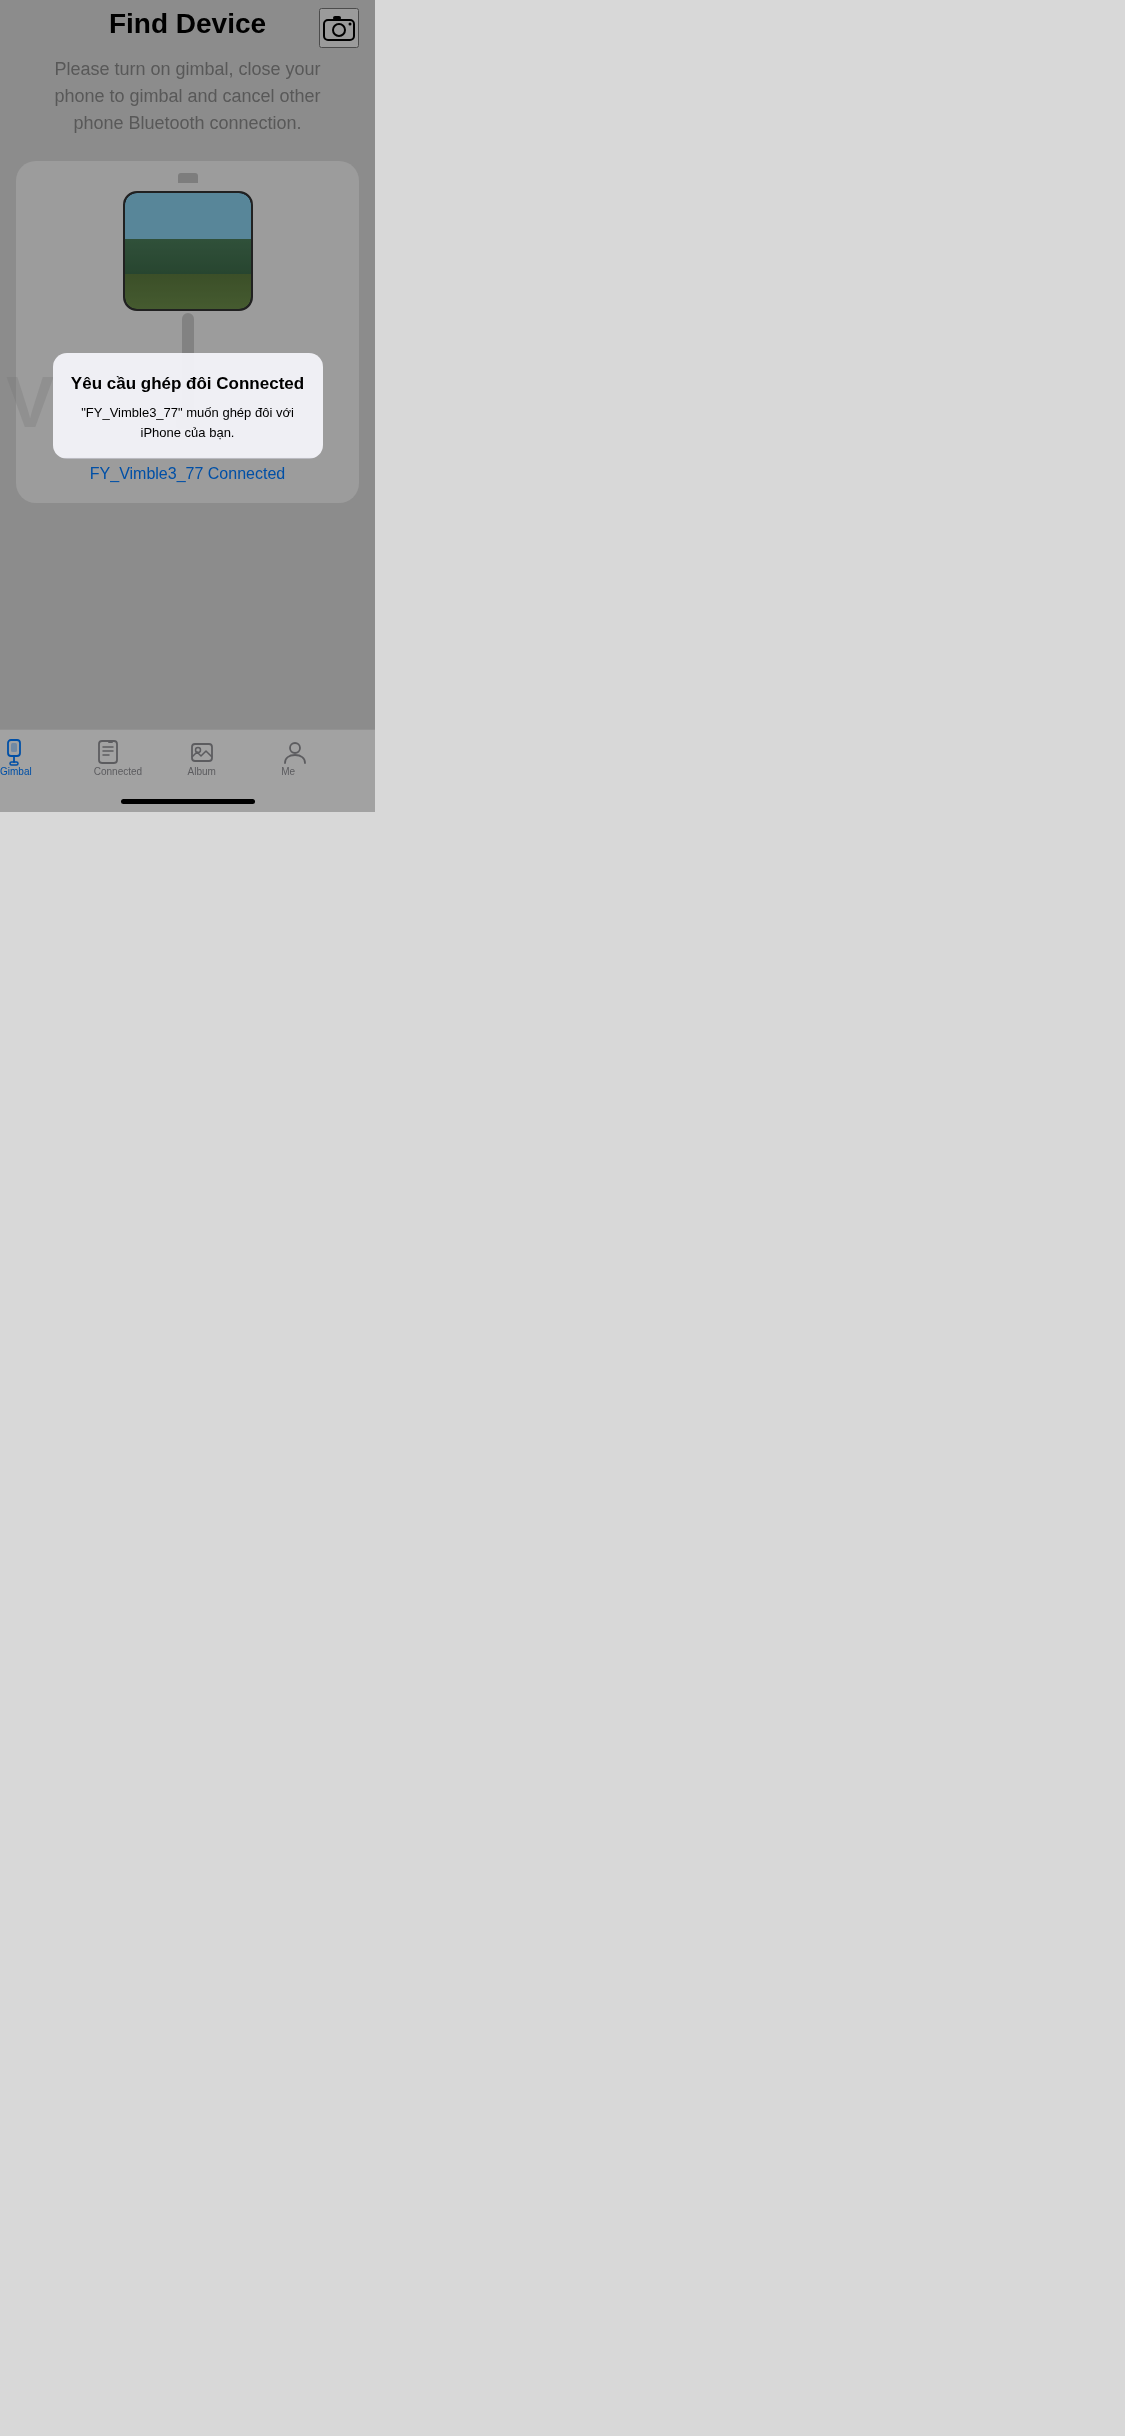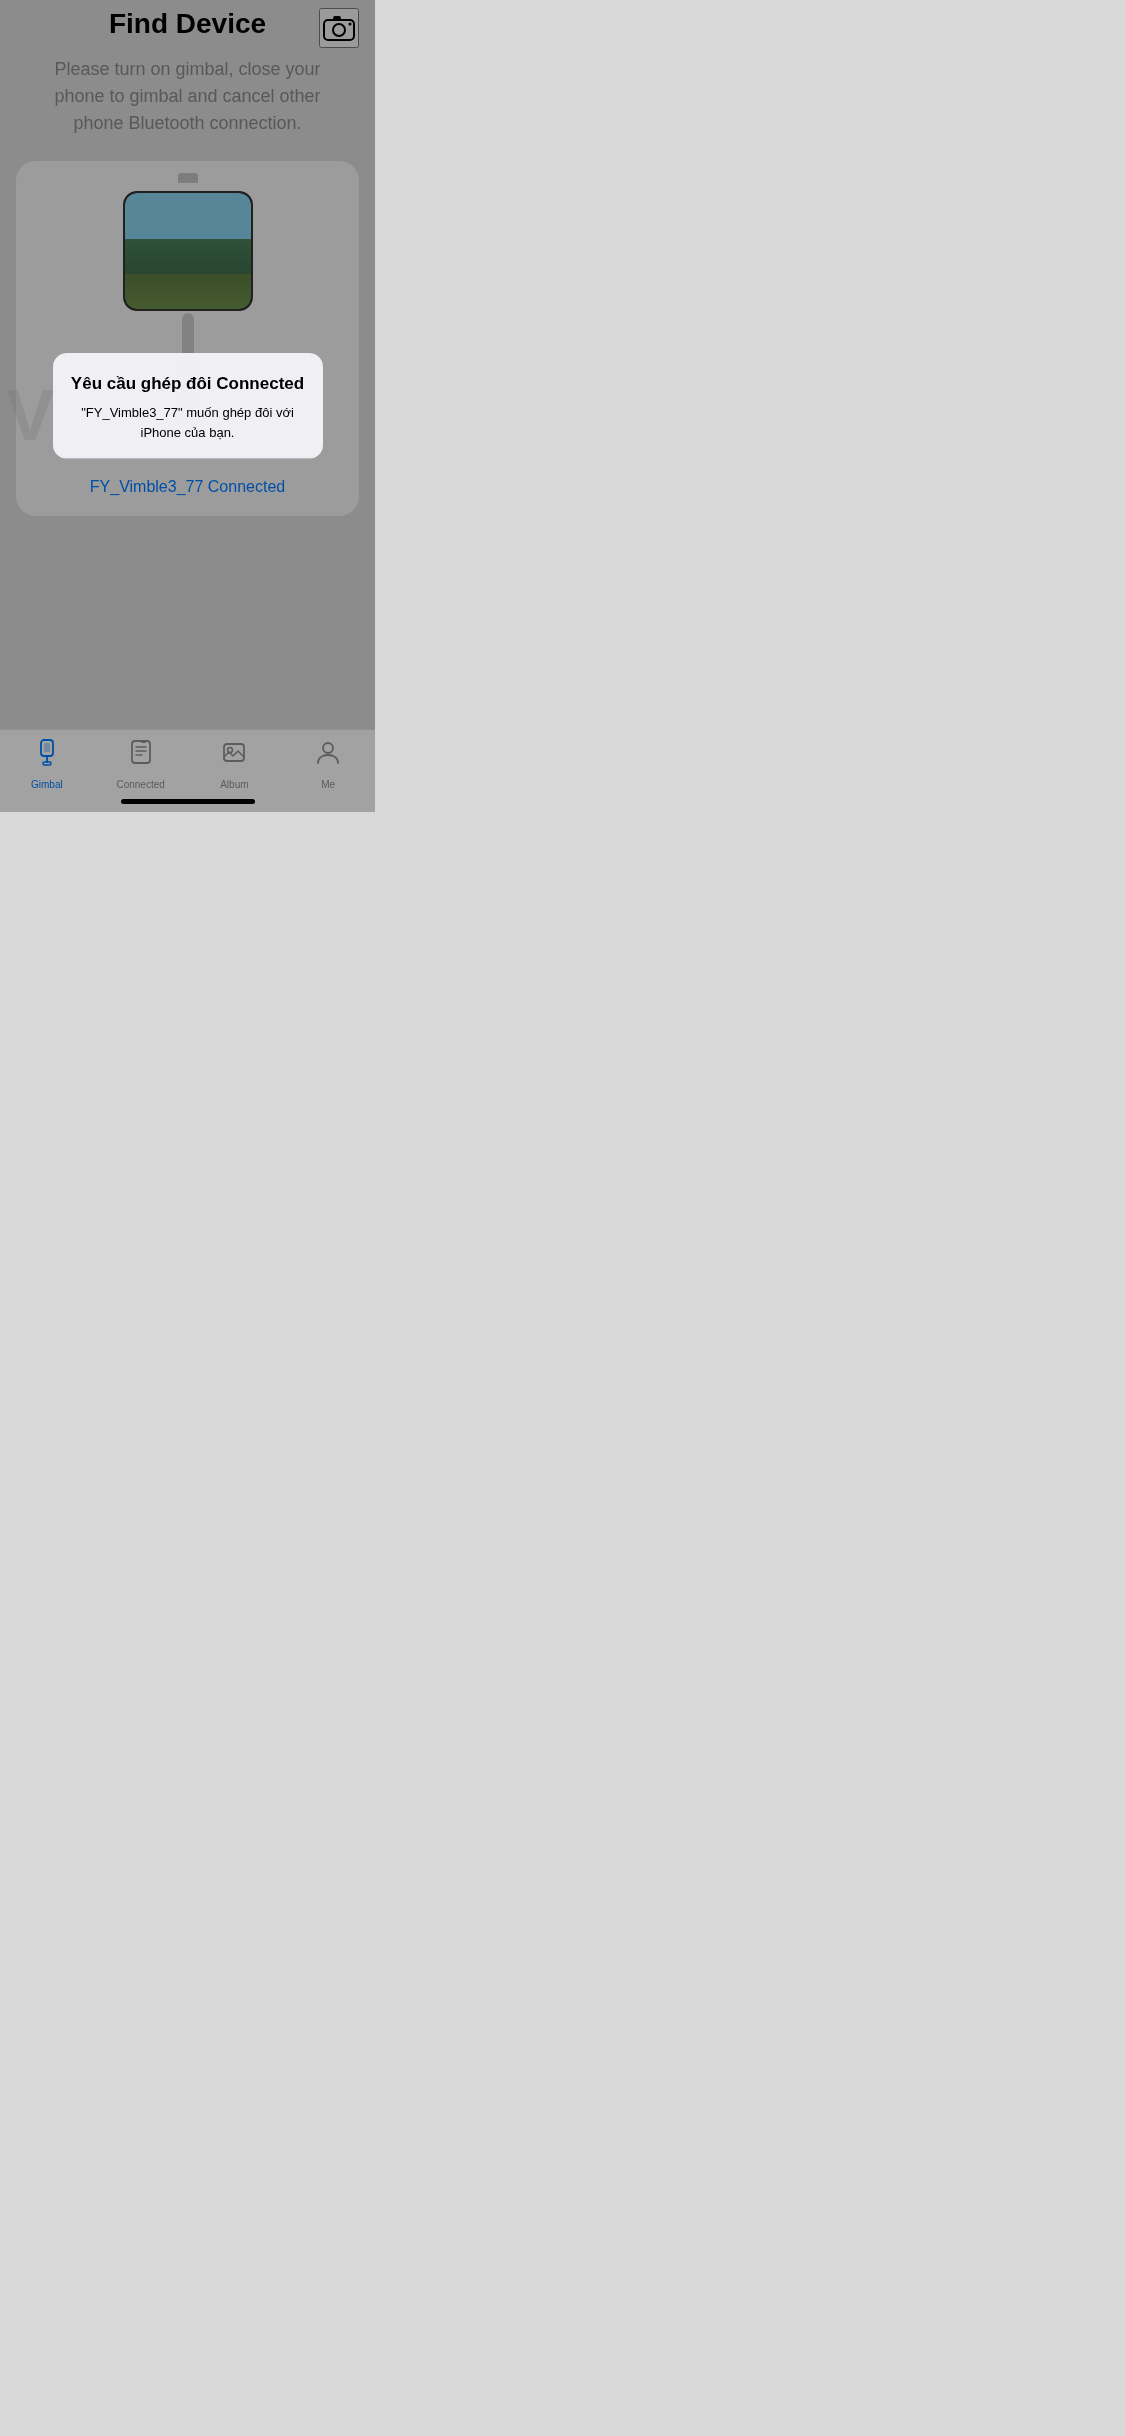--- a/index.html
+++ b/index.html
@@ -201,21 +201,21 @@
       height: 18px;
       background: #b8b8b8;
       border-radius: 4px;
       margin-top: -2px;
     }
 
     
     .connected-label {
       color: #007aff;
       font-size: 16px;
-      margin-top: 17px;
+      margin-top: 4px;
       text-align: left;
     }
 
     
     .overlay {
       position: absolute;
       top: 0;
       left: 0;
       right: 0;
       bottom: 0;
@@ -302,22 +302,21 @@
       border-top: 1px solid #e0e0e0;
       display: flex;
       align-items: flex-start;
       padding-top: 8px;
     }
 
     .tab-item {
       flex: 1;
       display: flex;
       flex-direction: column;
-      align-items: center;
-      gap: 13px;
+      gap: 0;
       cursor: pointer;
     }
 
     .tab-icon {
       width: 28px;
       height: 28px;
       display: flex;
       align-items: center;
       justify-content: center;
     }

